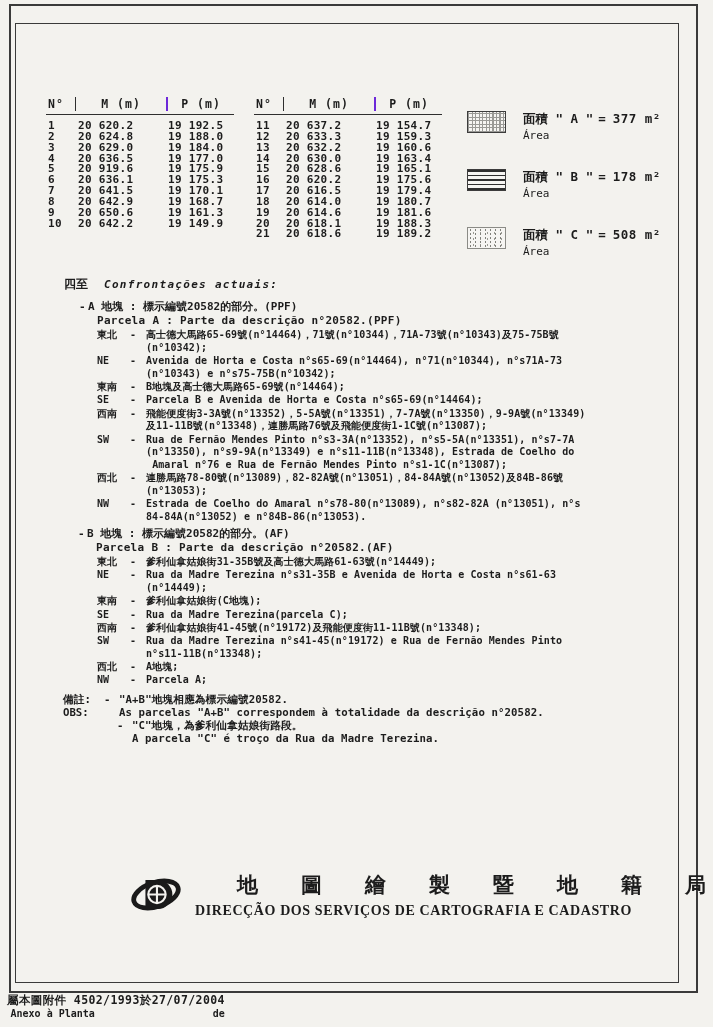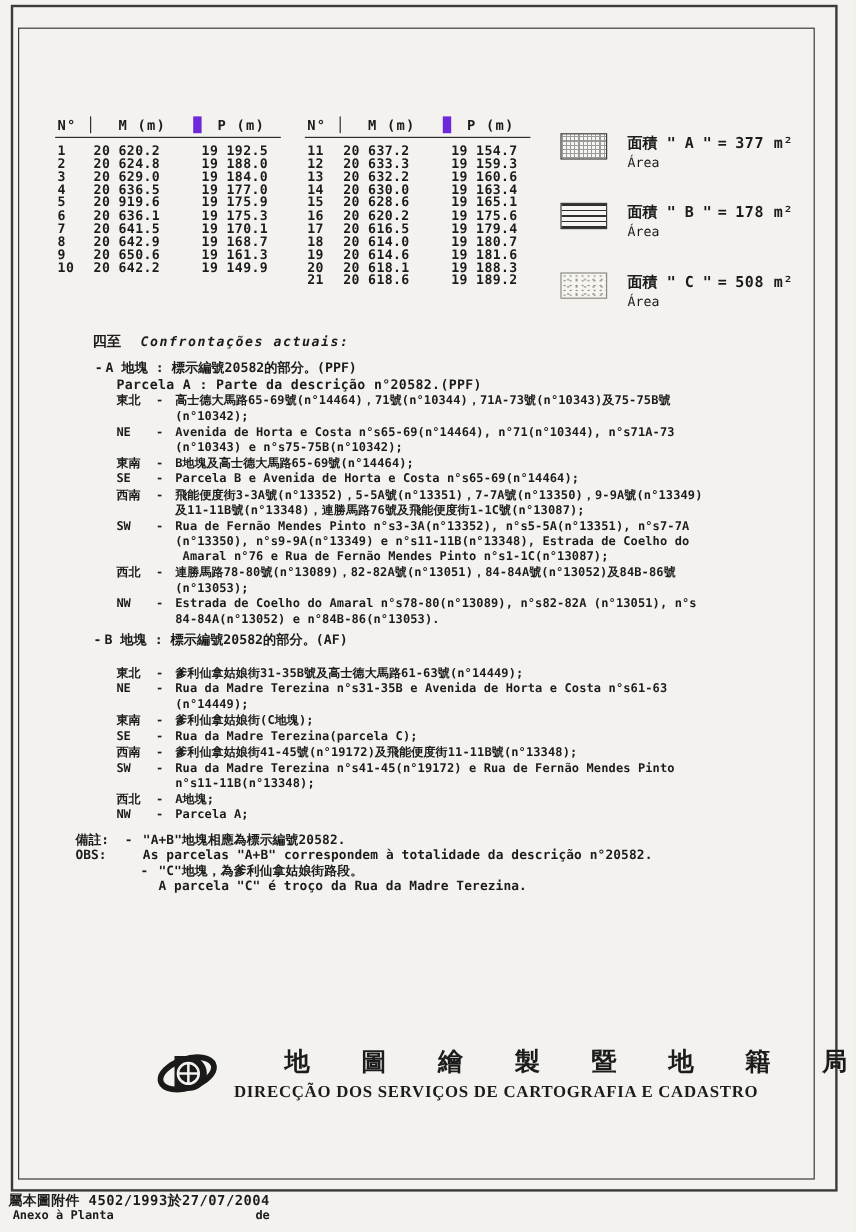--- a/index.html
+++ b/index.html
@@ -13,21 +13,21 @@
   .frame-inner{position:absolute;left:15px;top:23px;width:662px;height:958px;border:1.5px solid #3a3a3a;}
 
   
   .coord-table{position:absolute;width:188px;font-weight:bold;}
   .coord-table.t1{left:46px;top:97px;}
   .coord-table.t2{left:254px;top:97px;}
   .ct-head{display:grid;grid-template-columns:30px 92px 66px;font-size:11.5px;
            border-bottom:1.5px solid #2e2e2e;padding-bottom:3px;}
   .ct-head .hc{text-align:center;letter-spacing:1px;}
   .ct-head .hc:nth-child(1){border-right:1px solid #2e2e2e;text-align:left;padding-left:2px;}
-  .ct-head .hc:nth-child(2){border-right:7px solid #6d28d9;}
+  .ct-head .hc:nth-child(2){border-right:2px solid #6d28d9;}
   .ct-body{padding-top:6px;}
   .ct-row{display:grid;grid-template-columns:30px 92px 66px;font-size:11px;line-height:10.85px;letter-spacing:0.3px;}
   .ct-row .c0{padding-left:2px;}
   .ct-row .c1{padding-left:2px;}
 
   
   .legend{position:absolute;left:467px;top:111px;width:205px;}
   .legend-item{display:flex;gap:17px;margin-bottom:27px;align-items:flex-start;}
   .swatch{width:37px;height:20px;border:1.5px solid #3c3c3c;background:#f6f5f2;flex:0 0 auto;}
   .swatch.grid{background-image:
@@ -36,21 +36,21 @@
   .swatch.hlines{background-image:repeating-linear-gradient(180deg,#2f2f2f 0 1.6px,transparent 1.6px 4.6px);}
   .swatch.stipple{border-color:#8b8b86;
       background-image:radial-gradient(#80807a 0.9px,transparent 1.1px),radial-gradient(#9a9a93 0.8px,transparent 1px);
       background-size:5px 4px,7px 6px;background-position:0 0,2px 2px;}
   .legend-l1{font-size:12.5px;font-weight:bold;white-space:nowrap;}
   .legend-l1 .eq{margin:0 7px 0 5px;}
   .legend-l1 .val{letter-spacing:0.5px;}
   .legend-l2{font-size:11px;margin-top:1px;}
 
   
-  .bounds-heading{position:absolute;left:64px;top:276px;font-size:12px;font-weight:bold;display:flex;gap:16px;align-items:baseline;margin-left:13px;}
+  .bounds-heading{position:absolute;left:64px;top:276px;font-size:12px;font-weight:bold;display:flex;gap:16px;align-items:baseline;}
   .bounds-heading .pt{font-size:11px;letter-spacing:1.3px;font-style:italic;}
 
   
   .parcel-head{position:absolute;display:flex;font-size:11px;font-weight:bold;line-height:13.5px;}
   .parcel-head.pa{left:79px;top:300px;}
   .parcel-head.pb{left:78px;top:527px;}
   .parcel-head .pdash{width:9px;flex:0 0 auto;}
   .parcel-head .ppt{padding-left:9px;letter-spacing:0.3px;}
 
   
@@ -295,20 +295,21 @@
       <span class="dash">-</span>
       <div class="btext">Estrada de Coelho do Amaral n°s78-80(n°13089), n°s82-82A (n°13051), n°s
 84-84A(n°13052) e n°84B-86(n°13053).</div>
     </div>
     </div>
 
   <div class="parcel-head pb">
     <span class="pdash">-</span>
     <div>
       <div class="pzh">B 地塊 : 標示編號20582的部分。(AF)</div>
+      <div class="ppt">Parcela B : Parte da descrição n°20582.(AF)</div>
     </div>
   </div>
   <div class="bounds bb">
       <div class="bound-row">
       <span class="dir">東北</span>
       <span class="dash">-</span>
       <div class="btext">爹利仙拿姑娘街31-35B號及高士德大馬路61-63號(n°14449);</div>
     </div>
       <div class="bound-row">
       <span class="dir">NE</span>

